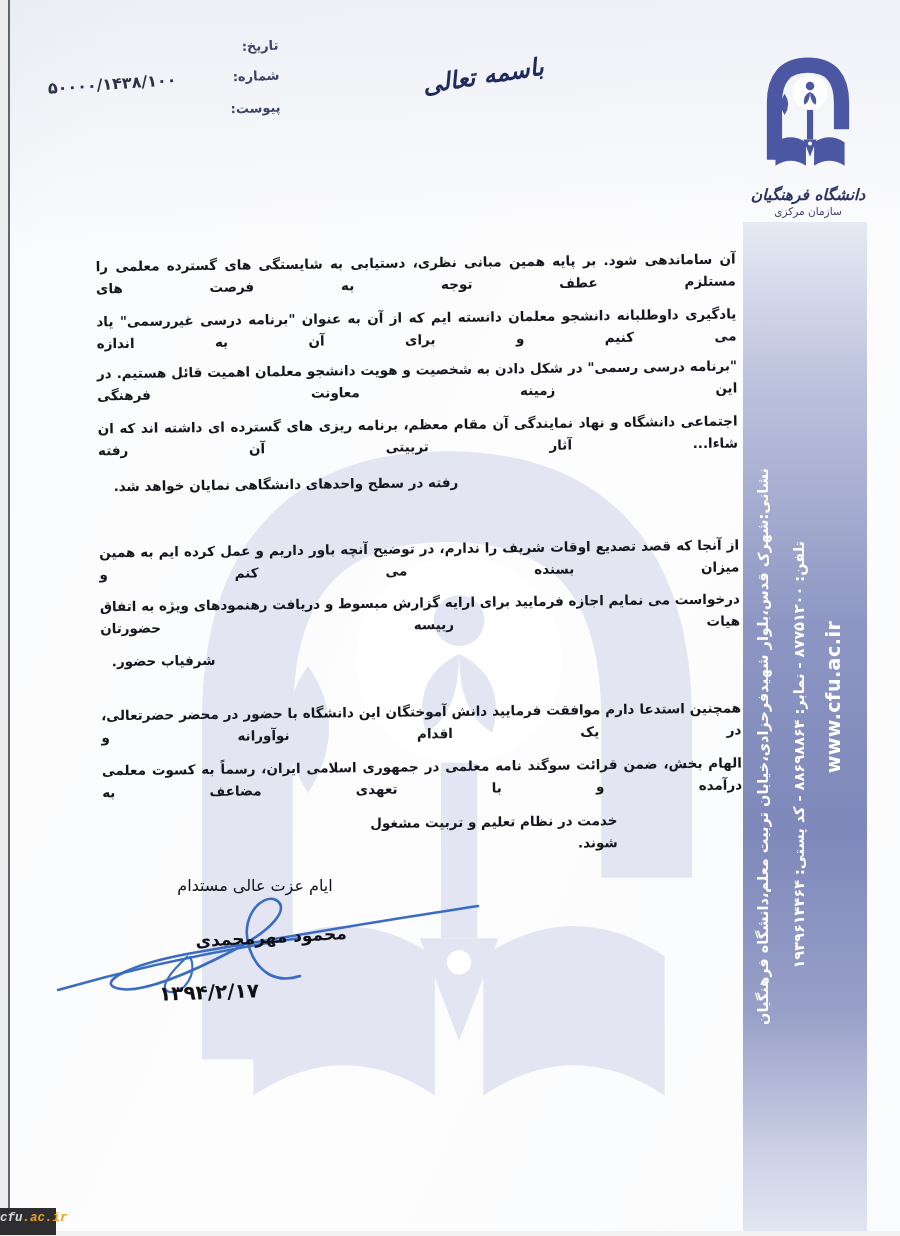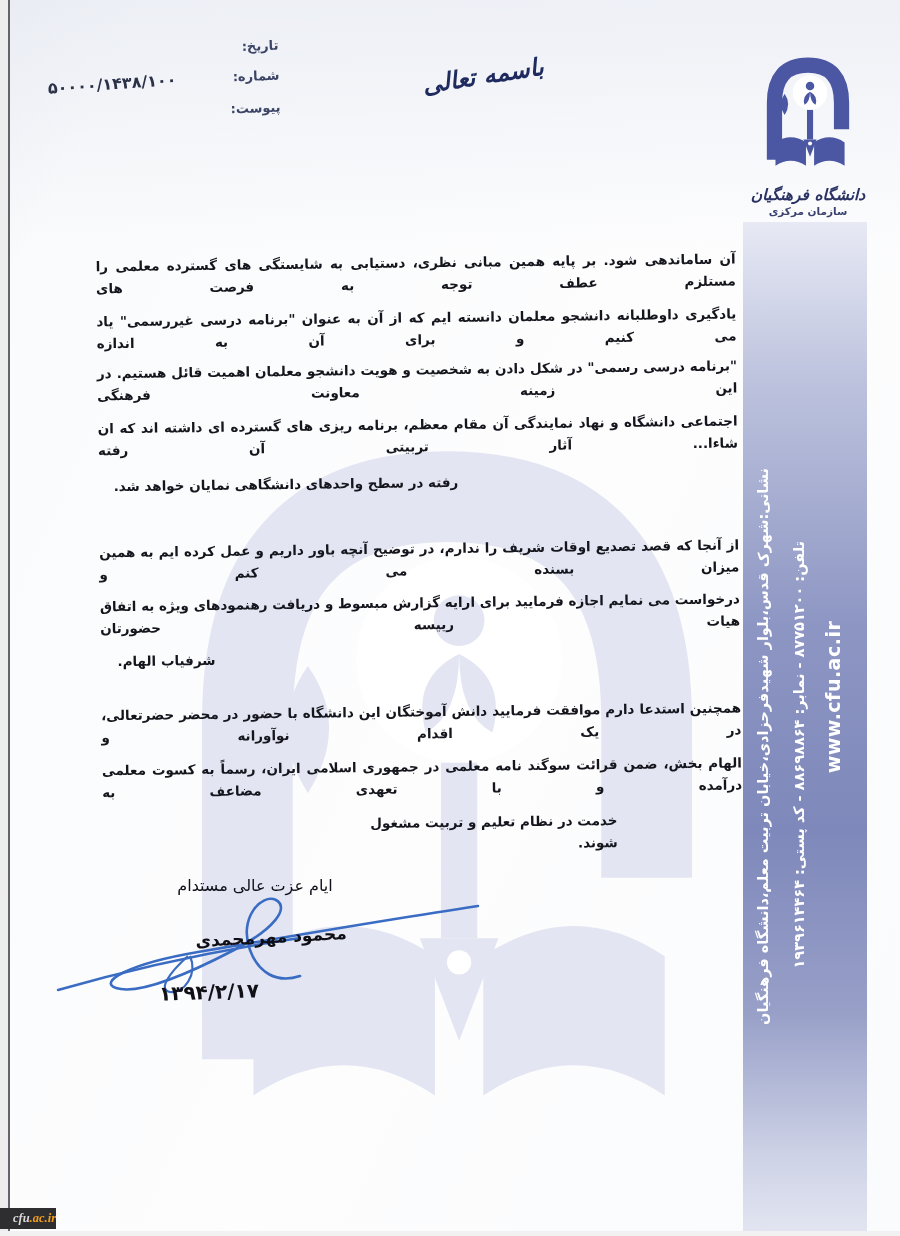--- a/index.html
+++ b/index.html
@@ -29,21 +29,21 @@
   
   .bismillah{position:absolute;left:398px;top:62px;width:170px;
     font-size:24px;font-weight:700;font-style:italic;color:#1f2a5e;
     transform:rotate(-9deg);direction:rtl;text-align:center;}
 
   
   .logo-wrap{position:absolute;left:738px;top:52px;width:140px;text-align:center;}
   .logo-emblem{width:102px;height:126px;color:#4b57a3;display:inline-block;}
   .org-name{font-size:15.5px;font-weight:700;color:#2a3263;direction:rtl;
     font-style:italic;margin-top:4px;white-space:nowrap;}
-  .org-sub{font-size:10.5px;font-weight:700;color:#3a416e;direction:rtl;margin-top:1px;}
+  .org-sub{font-size:10.5px;font-weight:400;color:#3a416e;direction:rtl;margin-top:1px;}
 
   
   .band{position:absolute;left:743px;top:222px;width:124px;height:1014px;
     background:linear-gradient(180deg,#e7e9f4 0%,#bcc2dd 16%,#8d96c3 40%,
       #7e88ba 60%,#98a0c8 78%,#cdd2e6 92%,#e3e6f1 100%);}
   .vtext{position:absolute;color:#ffffff;direction:rtl;white-space:nowrap;
     transform:rotate(-90deg);text-align:center;}
   .v-address{left:528px;top:695px;width:470px;font-size:14.5px;font-weight:600;}
   .v-phone{left:599px;top:733px;width:400px;font-size:14.5px;font-weight:600;direction:rtl;}
   .v-web{left:733px;top:686px;width:200px;font-size:19px;font-weight:700;
@@ -71,24 +71,24 @@
     font-size:16px;font-weight:400;color:#101018;direction:rtl;text-align:center;z-index:3;}
   .sig-svg{position:absolute;left:38px;top:878px;width:450px;height:130px;z-index:3;}
   .signer{position:absolute;left:186px;top:927px;width:170px;font-size:17px;
     font-weight:700;color:#0e0e14;direction:rtl;text-align:center;
     transform:rotate(-3deg);z-index:4;}
   .sig-date{position:absolute;left:114px;top:980px;width:190px;font-size:20px;
     font-weight:700;color:#101016;letter-spacing:2px;transform:rotate(-2deg);
     direction:rtl;text-align:center;z-index:4;}
 
   
-  .cfu-badge{position:absolute;left:0;top:1208px;width:56px;height:21px;
+  .cfu-badge{position:absolute;left:0;top:1208px;width:56px;height:27px;
     background:#2e2e30;color:#d9d9d9;font-size:12.5px;font-weight:700;
     font-style:italic;line-height:21px;text-align:right;z-index:5;
-    font-family:Liberation Serif, serif;}
+    font-family:Liberation Mono, monospace;}
   .cfu-badge .suffix{color:#f29e1c;}
 </style>
 </head>
 <body>
 
 <svg width="0" height="0" style="position:absolute">
   <symbol id="emblem" viewBox="0 0 100 124">
     <path d="M17,106 L17,50 Q17,13 50,13 Q83,13 83,50 L83,76" fill="none" stroke="currentColor" stroke-width="15"></path>
     <path d="M27,62 q-7,-11 0,-21 q7,10 0,21" fill="currentColor"></path>
     <circle cx="52" cy="40" r="17" fill="#ffffff"></circle>
@@ -138,21 +138,21 @@
   <div class="vtext v-web">www.cfu.ac.ir</div>
 
   <div class="body-block">
     <div class="line full l1">آن ساماندهی شود. بر پایه همین مبانی نظری، دستیابی به شایستگی های گسترده معلمی را مستلزم عطف توجه به فرصت های</div>
     <div class="line full l2">یادگیری داوطلبانه دانشجو معلمان دانسته ایم که از آن به عنوان "برنامه درسی غیررسمی" یاد می کنیم و برای آن به اندازه</div>
     <div class="line full l3">"برنامه درسی رسمی" در شکل دادن به شخصیت و هویت دانشجو معلمان اهمیت قائل هستیم. در این زمینه معاونت فرهنگی</div>
     <div class="line full l4">اجتماعی دانشگاه و نهاد نمایندگی آن مقام معظم، برنامه ریزی های گسترده ای داشته اند که ان شاءا... آثار تربیتی آن رفته</div>
     <div class="line l5">رفته در سطح واحدهای دانشگاهی نمایان خواهد شد.</div>
     <div class="line full l6">از آنجا که قصد تصدیع اوقات شریف را ندارم، در توضیح آنچه باور داریم و عمل کرده ایم به همین میزان بسنده می کنم و</div>
     <div class="line full l7">درخواست می نمایم اجازه فرمایید برای ارایه گزارش مبسوط و دریافت رهنمودهای ویژه به اتفاق هیات رییسه حضورتان</div>
-    <div class="line l8">شرفیاب الهام.</div>
+    <div class="line l8">شرفیاب حضور.</div>
     <div class="line full l9">همچنین استدعا دارم موافقت فرمایید دانش آموختگان این دانشگاه با حضور در محضر حضرتعالی، در یک اقدام نوآورانه و</div>
     <div class="line full l10">الهام بخش، ضمن قرائت سوگند نامه معلمی در جمهوری اسلامی ایران، رسماً به کسوت معلمی درآمده و با تعهدی مضاعف به</div>
     <div class="line l11">خدمت در نظام تعلیم و تربیت مشغول شوند.</div>
   </div>
 
   <div class="salutation">ایام عزت عالی مستدام</div>
   <svg class="sig-svg" viewBox="0 0 450 130">
     <path d="M440,28 C360,40 230,62 160,74 C90,86 60,104 78,110 C100,117 150,96 196,72
              C236,51 252,30 238,22 C224,15 200,40 212,72 C220,94 238,106 262,98" fill="none" stroke="#3a6cc3" stroke-width="2.6" stroke-linecap="round"></path>
     <path d="M20,112 C90,92 180,72 262,60" fill="none" stroke="#3a6cc3" stroke-width="2.4" stroke-linecap="round"></path>

